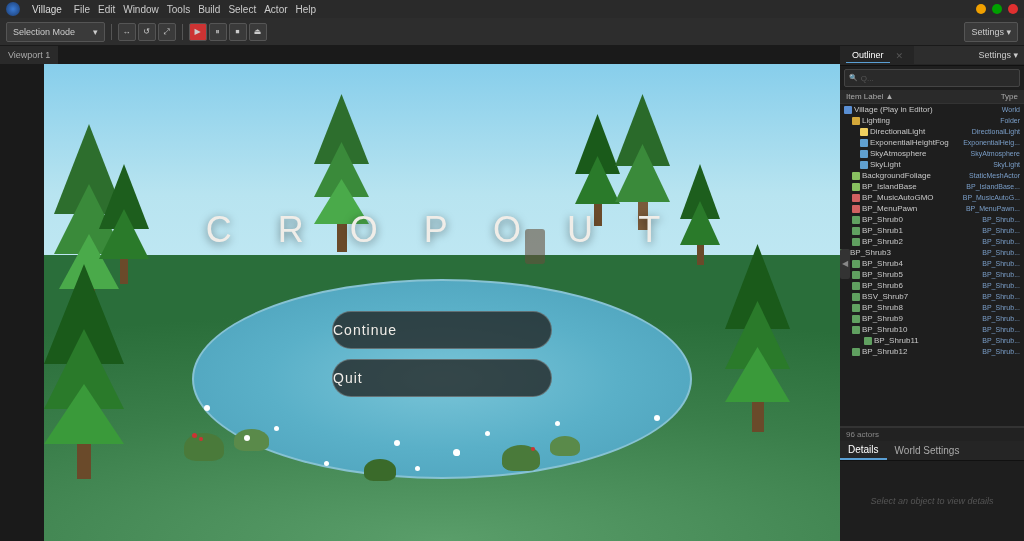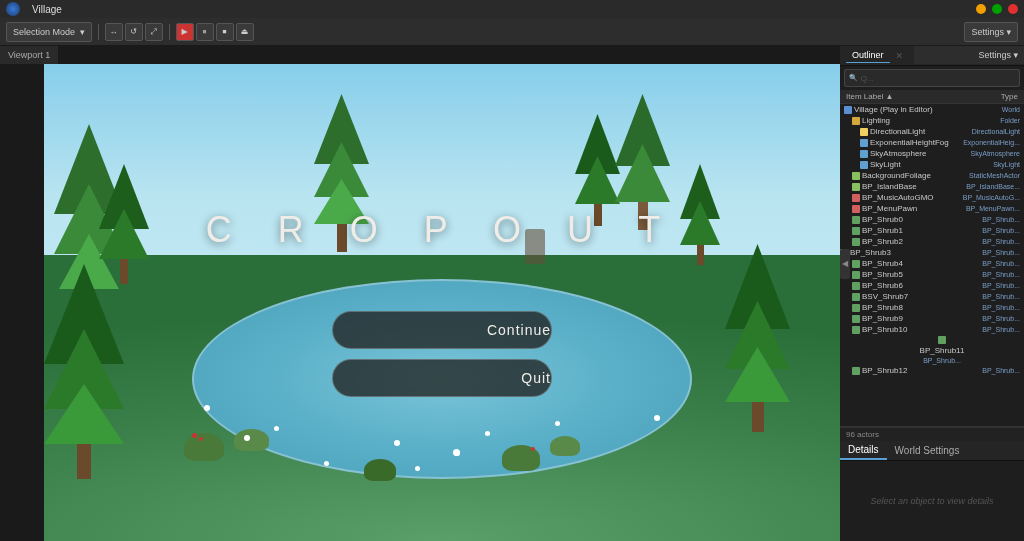--- a/index.html
+++ b/index.html
@@ -58,21 +58,21 @@
       height: 20px;
       padding: 0 6px;
       background: #3a3a3a;
       border: 1px solid #555;
       color: #ccc;
       font-size: 9px;
       cursor: pointer;
       border-radius: 2px;
       display: flex;
       align-items: center;
-      gap: 5px;
+      gap: 18px;
     }
     .toolbar-separator { width: 1px; height: 16px; background: #555; margin: 0 2px; }
     .toolbar-icon-group { display: flex; gap: 2px; }
     .toolbar-icon {
       width: 18px; height: 18px;
       background: #3a3a3a;
       border: 1px solid #555;
       border-radius: 2px;
       display: flex; align-items: center; justify-content: center;
       color: #ccc;
@@ -174,21 +174,21 @@
     .menu-btn {
       width: 100%;
       padding: 10px 0;
       background: rgba(30, 28, 25, 0.75);
       border: 1.5px solid rgba(255,255,255,0.25);
       color: #f0ede8;
       font-size: 14px;
       letter-spacing: 1px;
       border-radius: 25px;
       cursor: pointer;
-      text-align: right;
+      text-align: left;
       transition: background 0.2s;
     }
     .menu-btn.active {
       border-color: rgba(255,255,255,0.6);
       background: rgba(50, 48, 44, 0.85);
     }
 
     
     #right-panel {
       position: absolute;
@@ -345,20 +345,30 @@
       z-index: 200;
       border-radius: 2px;
     }
   </style>
 </head>
 <body>
 
 <div id="top-bar">
   <div class="top-bar-logo"></div>
   <span class="top-bar-title">Village</span>
+  <div class="top-bar-menu">
+    <span>File</span>
+    <span>Edit</span>
+    <span>Window</span>
+    <span>Tools</span>
+    <span>Build</span>
+    <span>Select</span>
+    <span>Actor</span>
+    <span>Help</span>
+  </div>
   <div class="top-bar-win-controls">
     <div class="win-btn" style="background:#f0a000;"></div>
     <div class="win-btn" style="background:#00a000;"></div>
     <div class="win-btn" style="background:#e03030;"></div>
   </div>
 </div>
 
 <div id="toolbar">
   <div class="toolbar-btn">
     <span>Selection Mode</span>
@@ -605,21 +615,21 @@
           <div class="outliner-item" style="padding-left: 12px;">
             <div class="icon-tiny icon-shrub"></div>
             <span class="outliner-name">BP_Shrub9</span>
             <span class="outliner-type">BP_Shrub...</span>
           </div>
           <div class="outliner-item" style="padding-left: 12px;">
             <div class="icon-tiny icon-shrub"></div>
             <span class="outliner-name">BP_Shrub10</span>
             <span class="outliner-type">BP_Shrub...</span>
           </div>
-          <div class="outliner-item" style="padding-left: 24px; flex-direction: column;">
+          <div class="outliner-item" style="padding-left: 24px;">
             <div class="icon-tiny icon-shrub"></div>
             <span class="outliner-name">BP_Shrub11</span>
             <span class="outliner-type">BP_Shrub...</span>
           </div>
           <div class="outliner-item" style="padding-left: 12px;">
             <div class="icon-tiny icon-shrub"></div>
             <span class="outliner-name">BP_Shrub12</span>
             <span class="outliner-type">BP_Shrub...</span>
           </div>
         </div>

